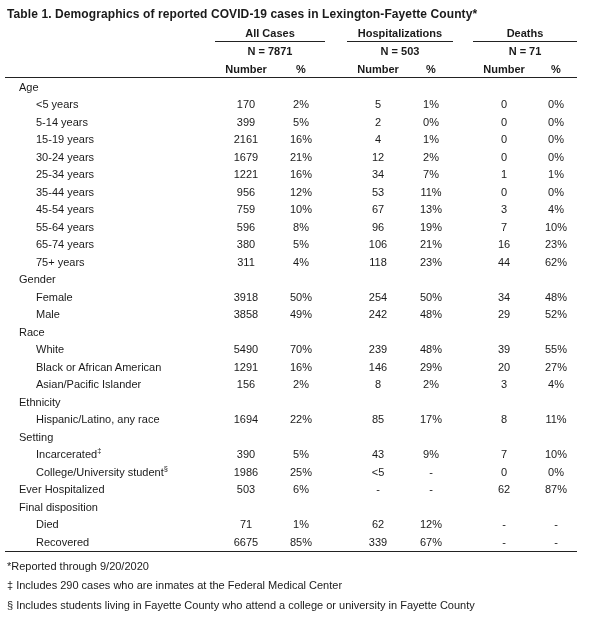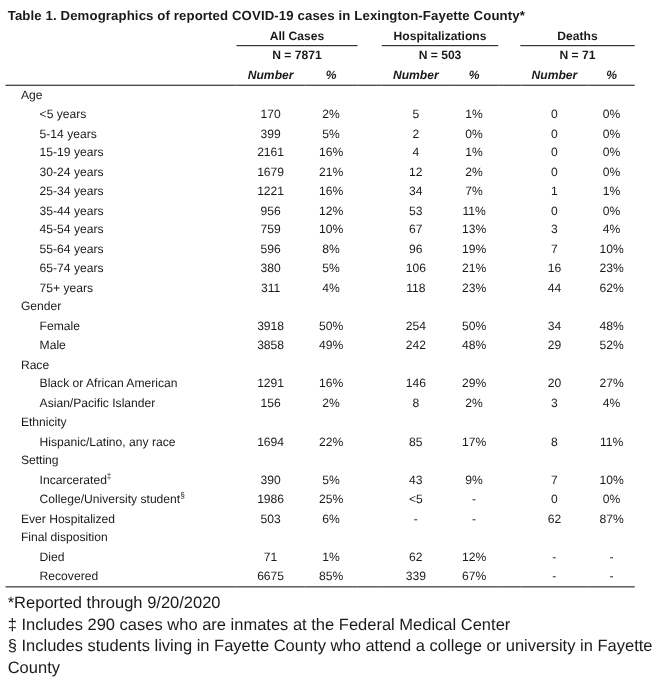--- a/index.html
+++ b/index.html
@@ -36,37 +36,36 @@
   thead td {
     font-weight: bold;
     text-align: center;
   }
   tr.group-row td { height: 16px; }
   tr.group-row td.grp { border-bottom: 1.5px solid #222; }
   tr.n-row td { height: 18px; }
   tr.subhead-row td {
     height: 17px;
     border-bottom: 1.5px solid #222;
-    font-style: italic;
   }
   tbody td { height: 17.5px; }
   tbody td.num { text-align: center; }
   td.lbl {
     text-align: left;
     padding-left: 14px;
   }
   tbody td.lbl.ind { padding-left: 31px; }
   tr.last-row td { border-bottom: 1.5px solid #222; }
   sup {
     font-size: 7.5px;
     line-height: 0;
   }
   .footnotes {
     margin: 5px 0 0 7px;
-    font-size: 15px;
+    font-size: 11px;
     line-height: 19.5px;
     color: #1a1a1a;
   }
 </style>
 </head>
 <body>
 
 <div class="page">
 
   <div class="title">Table 1. Demographics of reported COVID-19 cases in Lexington-Fayette County*</div>
@@ -272,20 +271,31 @@
           <td class="num"></td>
           <td class="num"></td>
           <td class="sp"></td>
           <td class="num"></td>
           <td class="num"></td>
           <td class="sp"></td>
           <td class="num"></td>
           <td class="num"></td>
         </tr>
         <tr>
+          <td class="lbl ind"><span>White</span></td>
+          <td class="num">5490</td>
+          <td class="num">70%</td>
+          <td class="sp"></td>
+          <td class="num">239</td>
+          <td class="num">48%</td>
+          <td class="sp"></td>
+          <td class="num">39</td>
+          <td class="num">55%</td>
+        </tr>
+        <tr>
           <td class="lbl ind"><span>Black or African American</span></td>
           <td class="num">1291</td>
           <td class="num">16%</td>
           <td class="sp"></td>
           <td class="num">146</td>
           <td class="num">29%</td>
           <td class="sp"></td>
           <td class="num">20</td>
           <td class="num">27%</td>
         </tr>

